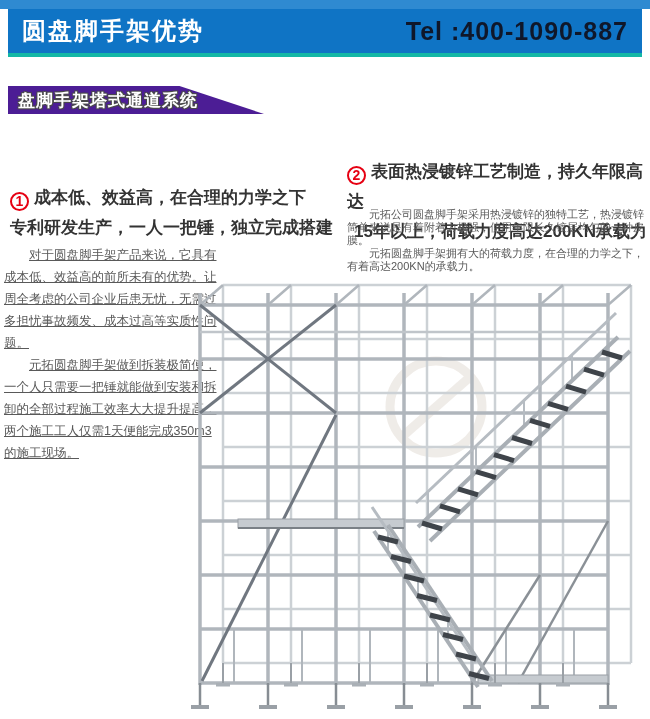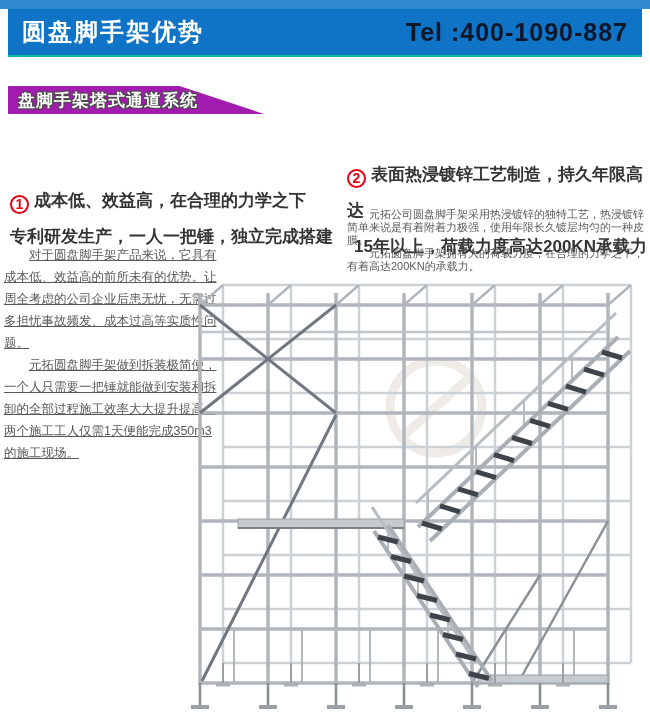--- a/index.html
+++ b/index.html
@@ -5,42 +5,42 @@
   * { margin:0; padding:0; box-sizing:border-box; }
   html,body { background:#ffffff; }
   .page {
     position:relative; width:650px; height:719px; overflow:hidden;
     background:#ffffff; font-family:"Liberation Sans","DejaVu Sans",sans-serif;
   }
   
   .top-strip { position:absolute; left:0; top:0; width:650px; height:9px; background:#2f8ad1; }
   .header-bar {
     position:absolute; left:8px; right:8px; top:9px; height:48px;
-    background:#0f74c5; border-bottom:2px solid #14b8a6;
+    background:#0f74c5; border-bottom:4px solid #14b8a6;
     display:flex; align-items:center; justify-content:space-between; padding:0 14px;
   }
   .header-title { color:#ffffff; font-size:24px; font-weight:bold; letter-spacing:2px; }
   .header-tel   { color:#0f172a; font-size:25px; font-weight:bold; letter-spacing:1px; }
   
   .ribbon {
     position:absolute; left:8px; top:86px; width:256px; height:28px;
-    background:#a21caf;
+    background:#4c1d95;
     clip-path:polygon(0 0, 67% 0, 100% 100%, 0 100%);
     display:flex; align-items:center;
   }
   .ribbon-text {
     padding-left:10px; color:#ffffff; font-size:17px; font-weight:bold; letter-spacing:1px;
     text-shadow:-1px -1px 0 #4a4a4a, 1px -1px 0 #4a4a4a, -1px 1px 0 #4a4a4a, 1px 1px 0 #4a4a4a;
   }
   
   .section-heading {
     position:absolute; left:10px; top:143px;
     font-size:22px; font-weight:normal; color:#3a3a3a; letter-spacing:2px;
   }
-  .adv { position:absolute; color:#333333; font-size:17px; font-weight:bold; line-height:36px; }
+  .adv { position:absolute; color:#333333; font-size:17px; font-weight:bold; line-height:30px; }
   .adv1 { left:10px;  top:183px; width:330px; }
   .adv2 { left:347px; top:157px; width:300px; }
   .adv3 { left:10px;  top:686px; width:330px; }
   .numcircle {
     display:inline-flex; width:19px; height:19px; margin-right:5px;
     border:2px solid #e60012; border-radius:50%;
     color:#e60012; font-size:14px; font-weight:bold;
     align-items:center; justify-content:center; vertical-align:-3px;
   }
   .adv2 .adv-line2 { padding-left:7px;text-align:center; }

